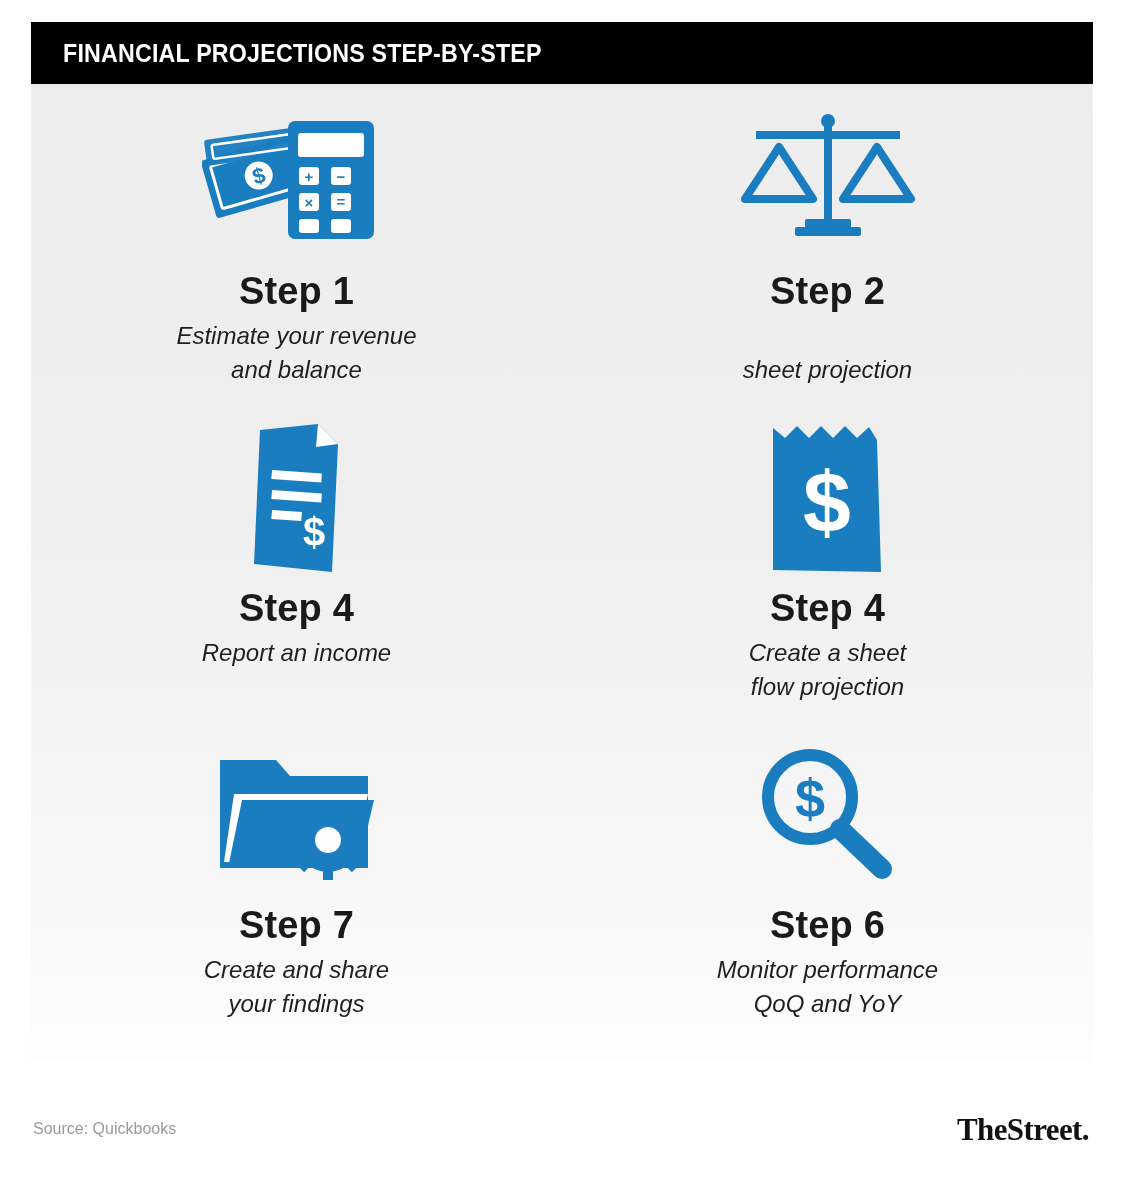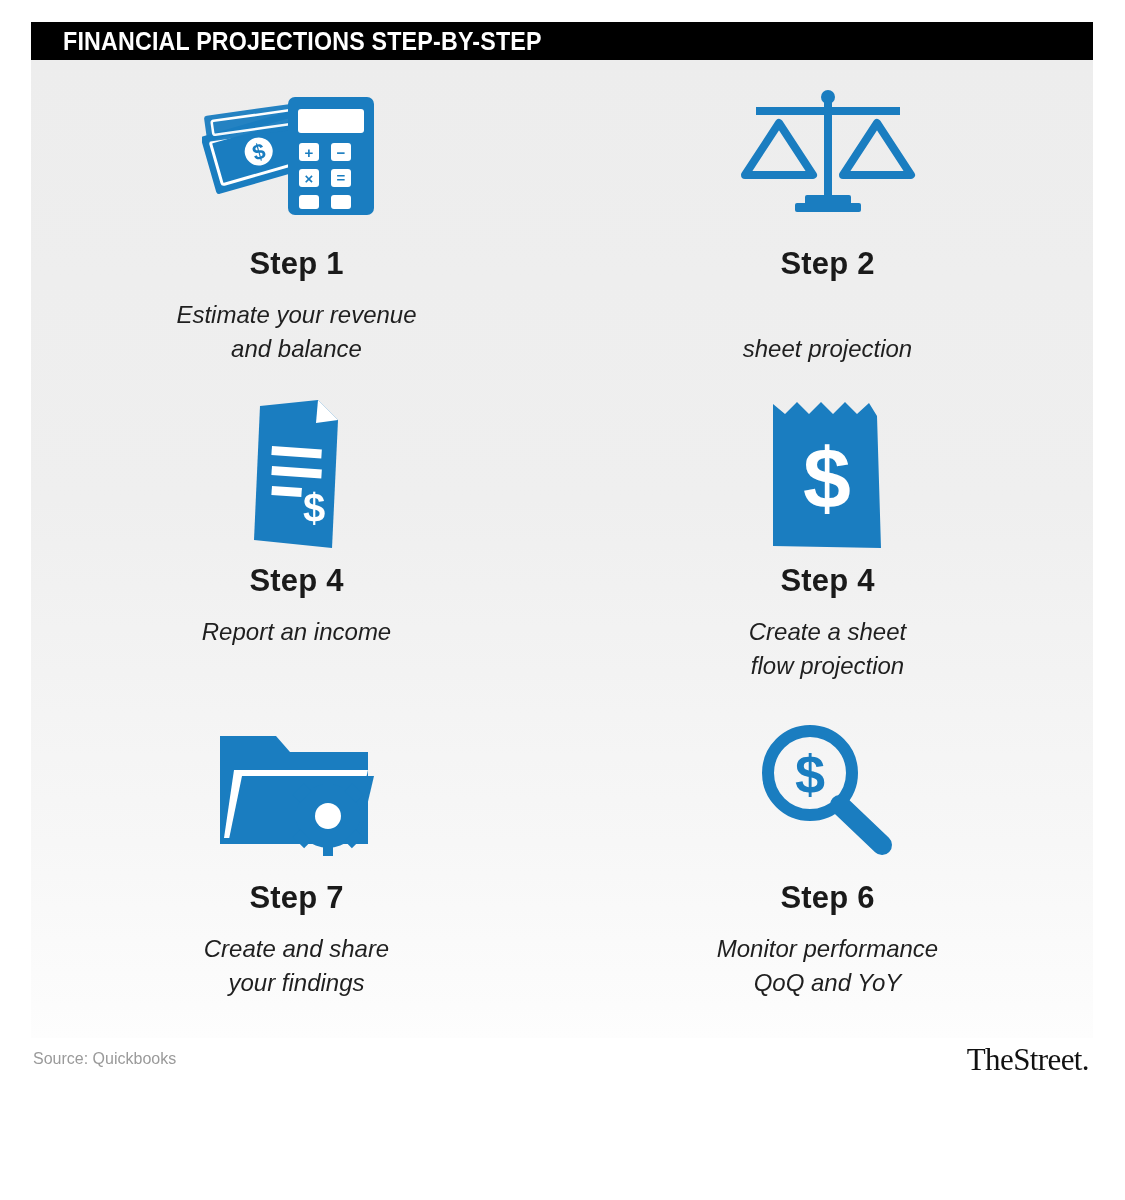--- a/index.html
+++ b/index.html
@@ -15,21 +15,21 @@
   }
   .infographic {
     position: absolute;
     left: 31px;
     top: 22px;
     width: 1062px;
     height: 1110px;
     background: #ffffff;
   }
   .title-bar {
-    height: 38px;
+    height: 62px;
     background: #000000;
     display: flex;
     align-items: center;
     padding-left: 32px;
     box-sizing: border-box;
   }
   .title-bar .title {
     color: #ffffff;
     font-size: 25px;
     font-weight: bold;
@@ -56,53 +56,54 @@
     align-items: center;
     justify-content: flex-start;
   }
   .icon-wrap {
     height: 160px;
     display: flex;
     align-items: center;
     justify-content: center;
   }
   .step-title {
-    font-size: 31px;
+    font-size: 38px;
     font-weight: bold;
     color: #1a1a1a;
     margin-top: 8px;
     letter-spacing: 0.2px;
   }
   .step-desc {
     font-size: 24px;
     font-style: italic;
     color: #1f1f1f;
     text-align: center;
     line-height: 1.42;
-    margin-top: 16px;
+    margin-top: 6px;
     max-width: 360px;
   }
   .footer {
     position: relative;
     height: 78px;
     background: #ffffff;
+    margin-top: 46px;
   }
   .source {
     position: absolute;
     left: 2px;
     top: 12px;
     font-size: 16px;
     color: #9a9a9a;
   }
   .brand {
     position: absolute;
     right: 4px;
     top: 4px;
     font-size: 31px;
-    font-weight: normal;
+    font-weight: bold;
     color: #111111;
     letter-spacing: -0.6px;
     font-family: "Liberation Serif", serif;
   }
   .brand .dot {
     font-size: 31px;
   }
   svg { display: block; }
 </style>
 </head>

